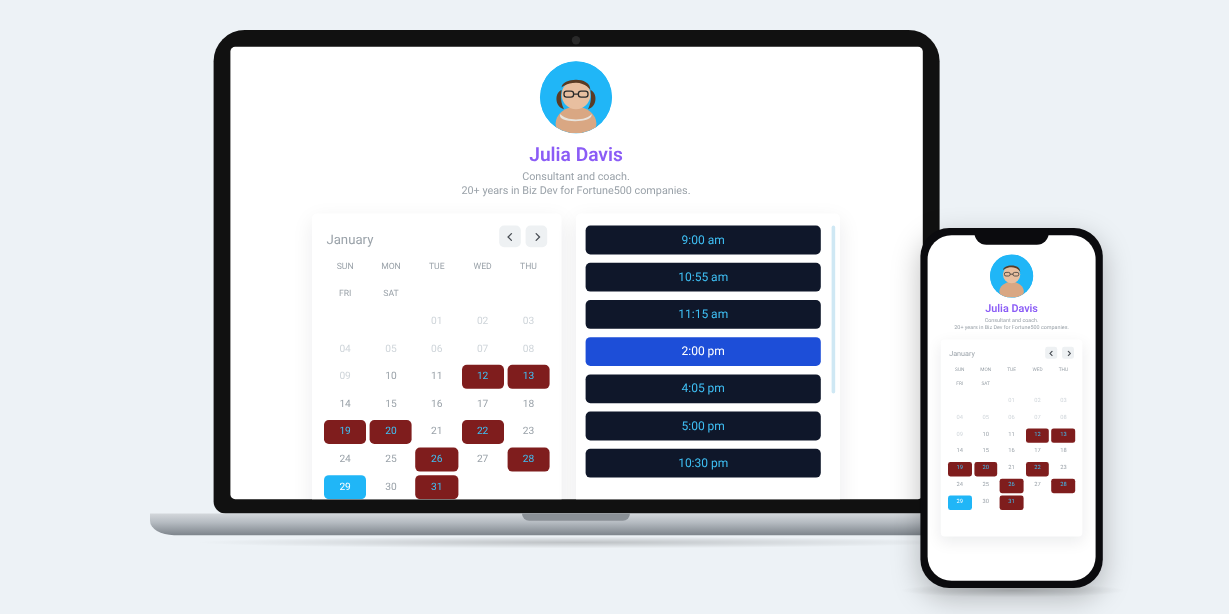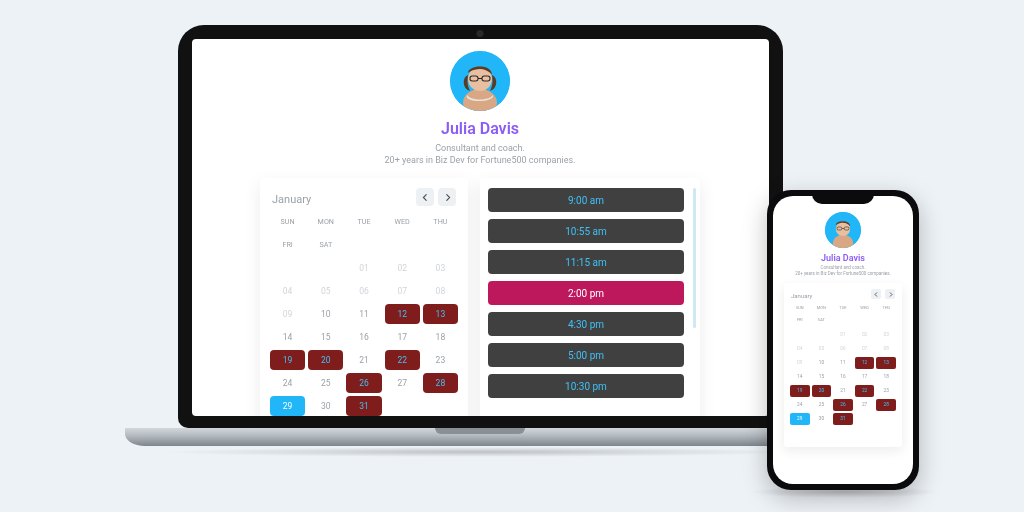--- a/index.html
+++ b/index.html
@@ -204,27 +204,27 @@
     border-radius:4px;
     position:relative;
   }
   .slots-inner{
     display:flex;flex-direction:column;gap:7px;
     padding-right:6px;
   }
   .slot{
     height:24px;
     border-radius:4px;
-    background:#404040;
+    background:#0f172a;
     color:#3fc0f5;
     font-size:10px;
     display:flex;align-items:center;justify-content:center;
     cursor:pointer;
   }
-  .slot.selected{background:#be185d;color:#fff;}
+  .slot.selected{background:#1d4ed8;color:#fff;}
   .slots-scroll{
     position:absolute;
     top:10px; right:4px;
     width:3px;height:140px;
     background:#cfe8f4;
     border-radius:3px;
   }
 
   
   .phone-inner{
@@ -352,21 +352,21 @@
               </div>
           </div>
 
           <div class="slots-card">
             <div class="slots-scroll"></div>
             <div class="slots-inner">
                 <div class="slot">9:00 am</div>
                 <div class="slot">10:55 am</div>
                 <div class="slot">11:15 am</div>
                 <div class="slot selected">2:00 pm</div>
-                <div class="slot">4:30 pm</div>
+                <div class="slot">4:05 pm</div>
                 <div class="slot">5:00 pm</div>
                 <div class="slot">10:30 pm</div>
               </div>
           </div>
         </div>
 
       </div>
     </div>
   </div>
   <div class="laptop-base">

